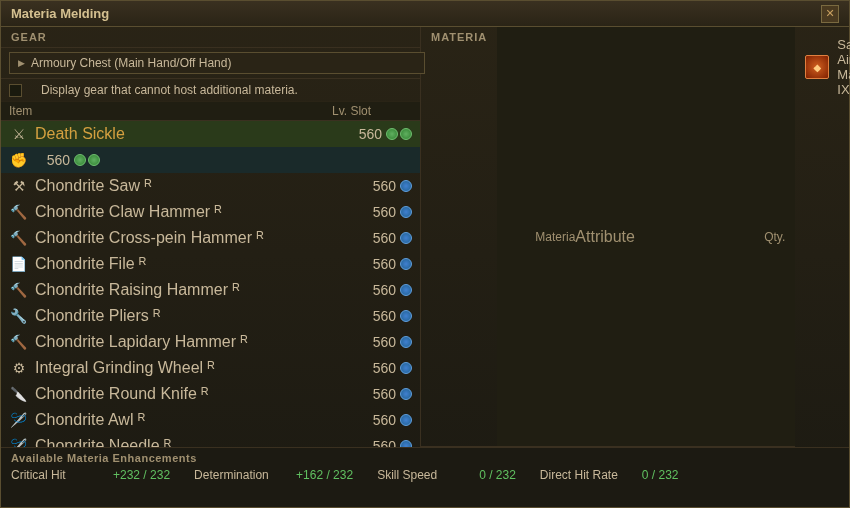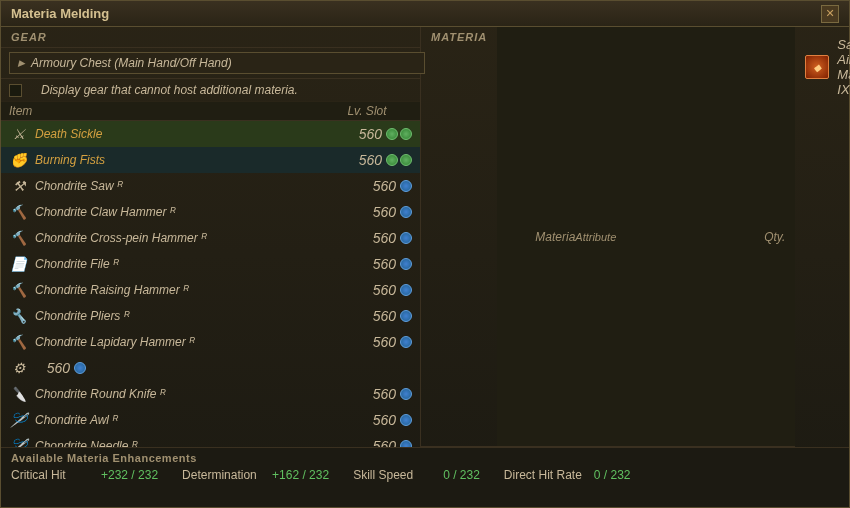--- a/index.html
+++ b/index.html
@@ -46,21 +46,20 @@
       align-items: center;
       justify-content: center;
       color: #c8a060;
       font-size: 11px;
       cursor: pointer;
     }
 
     .main-content {
       display: flex;
       height: calc(100% - 26px - 60px);
-      font-style: italic;
     }
 
     
     .left-panel {
       width: 420px;
       border-right: 1px solid #3a3020;
       display: flex;
       flex-direction: column;
     }
 
@@ -118,21 +117,21 @@
     }
 
     .col-headers {
       display: flex;
       padding: 2px 8px;
       border-bottom: 1px solid #3a3020;
       background: #201e12;
     }
 
     .col-item { flex: 1; color: #a09070; font-size: 12px; }
-    .col-lv { width: 80px; color: #a09070; font-size: 12px; text-align: center; padding-right: 10px; }
+    .col-lv { width: 80px; color: #a09070; font-size: 12px; text-align: left; padding-right: 10px; }
 
     .gear-list {
       flex: 1;
       overflow-y: auto;
       overflow-x: hidden;
     }
 
     .gear-list::-webkit-scrollbar {
       width: 8px;
     }
@@ -160,21 +159,21 @@
       margin-right: 6px;
       display: flex;
       align-items: center;
       justify-content: center;
       font-size: 14px;
       flex-shrink: 0;
     }
 
     .gear-name {
       flex: 1;
-      font-size: 12px;
+      font-size: 16px;
       white-space: nowrap;
       overflow: hidden;
       text-overflow: ellipsis;
     }
 
     .gear-name.gold { color: #d4a040; }
     .gear-name.normal { color: #c8b89a; }
 
     .gear-level {
       width: 35px;
@@ -214,21 +213,21 @@
 
     .materia-col-headers {
       display: flex;
       padding: 2px 10px;
       border-bottom: 1px solid #3a3020;
       background: #201e12;
       align-items: center;
     }
 
     .mcol-materia { flex: 1; color: #a09070; font-size: 12px; padding-left: 28px; }
-    .mcol-attr { width: 160px; color: #a09070; font-size: 11px; }
+    .mcol-attr { width: 160px; color: #a09070; font-size: 16px; }
     .mcol-qty { width: 50px; color: #a09070; font-size: 12px; text-align: right; }
 
     .materia-list { flex: 1; padding: 4px 10px; }
 
     .materia-row {
       display: flex;
       align-items: center;
       padding: 6px 0;
     }
 
@@ -289,21 +288,21 @@
     }
 
     .stats-row {
       display: flex;
       gap: 0;
     }
 
     .stat-item {
       display: flex;
       align-items: center;
-      gap: 10px;
+      gap: 22px;
       margin-right: 24px;
     }
 
     .stat-name {
       color: #c8b89a;
       font-size: 12px;
       min-width: 80px;
     }
 
     .stat-value {
@@ -345,21 +344,20 @@
             <div class="gear-icon">⚔</div>
             <span class="gear-name gold">Death Sickle</span>
             <span class="gear-level">560</span>
             <div class="slot-indicators">
               <div class="slot-dot green"></div>
               <div class="slot-dot green"></div>
             </div>
           </div>
           <div class="gear-row selected-2">
             <div class="gear-icon">✊</div>
-            <span class="gear-name gold">Burning Fists</span>
             <span class="gear-level">560</span>
             <div class="slot-indicators">
               <div class="slot-dot green"></div>
               <div class="slot-dot green"></div>
             </div>
           </div>
           <div class="gear-row">
             <div class="gear-icon">⚒</div>
             <span class="gear-name normal">Chondrite Saw ᴿ</span>
             <span class="gear-level">560</span>
@@ -410,20 +408,21 @@
           <div class="gear-row">
             <div class="gear-icon">🔨</div>
             <span class="gear-name normal">Chondrite Lapidary Hammer ᴿ</span>
             <span class="gear-level">560</span>
             <div class="slot-indicators">
               <div class="slot-dot blue"></div>
             </div>
           </div>
           <div class="gear-row">
             <div class="gear-icon">⚙</div>
+            <span class="gear-name normal">Integral Grinding Wheel ᴿ</span>
             <span class="gear-level">560</span>
             <div class="slot-indicators">
               <div class="slot-dot blue"></div>
             </div>
           </div>
           <div class="gear-row">
             <div class="gear-icon">🔪</div>
             <span class="gear-name normal">Chondrite Round Knife ᴿ</span>
             <span class="gear-level">560</span>
             <div class="slot-indicators">

